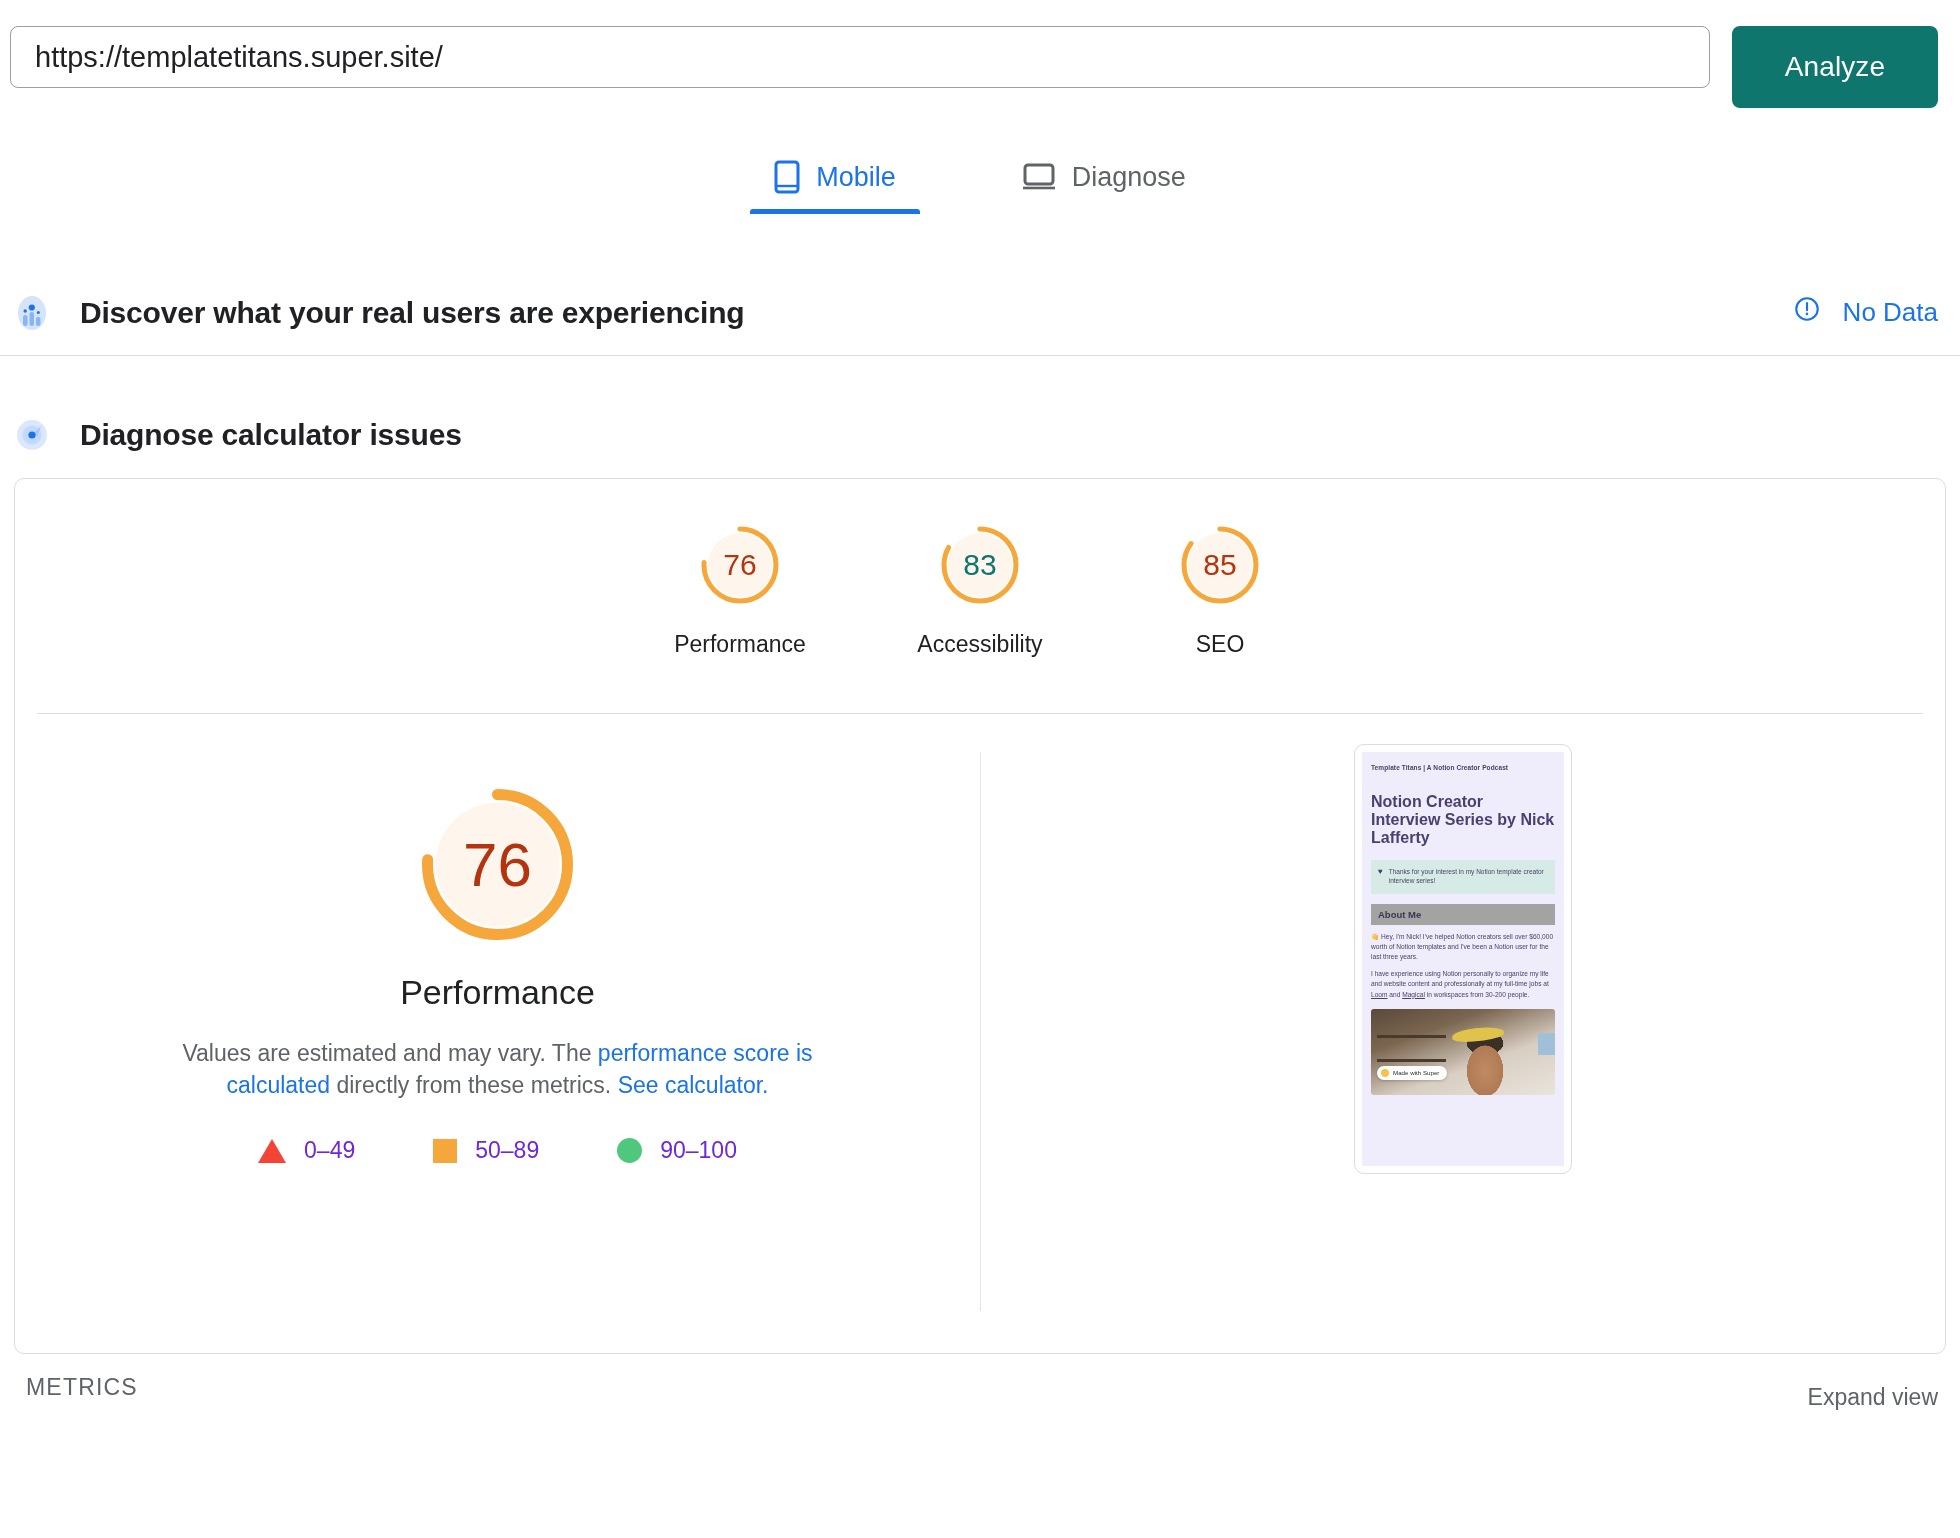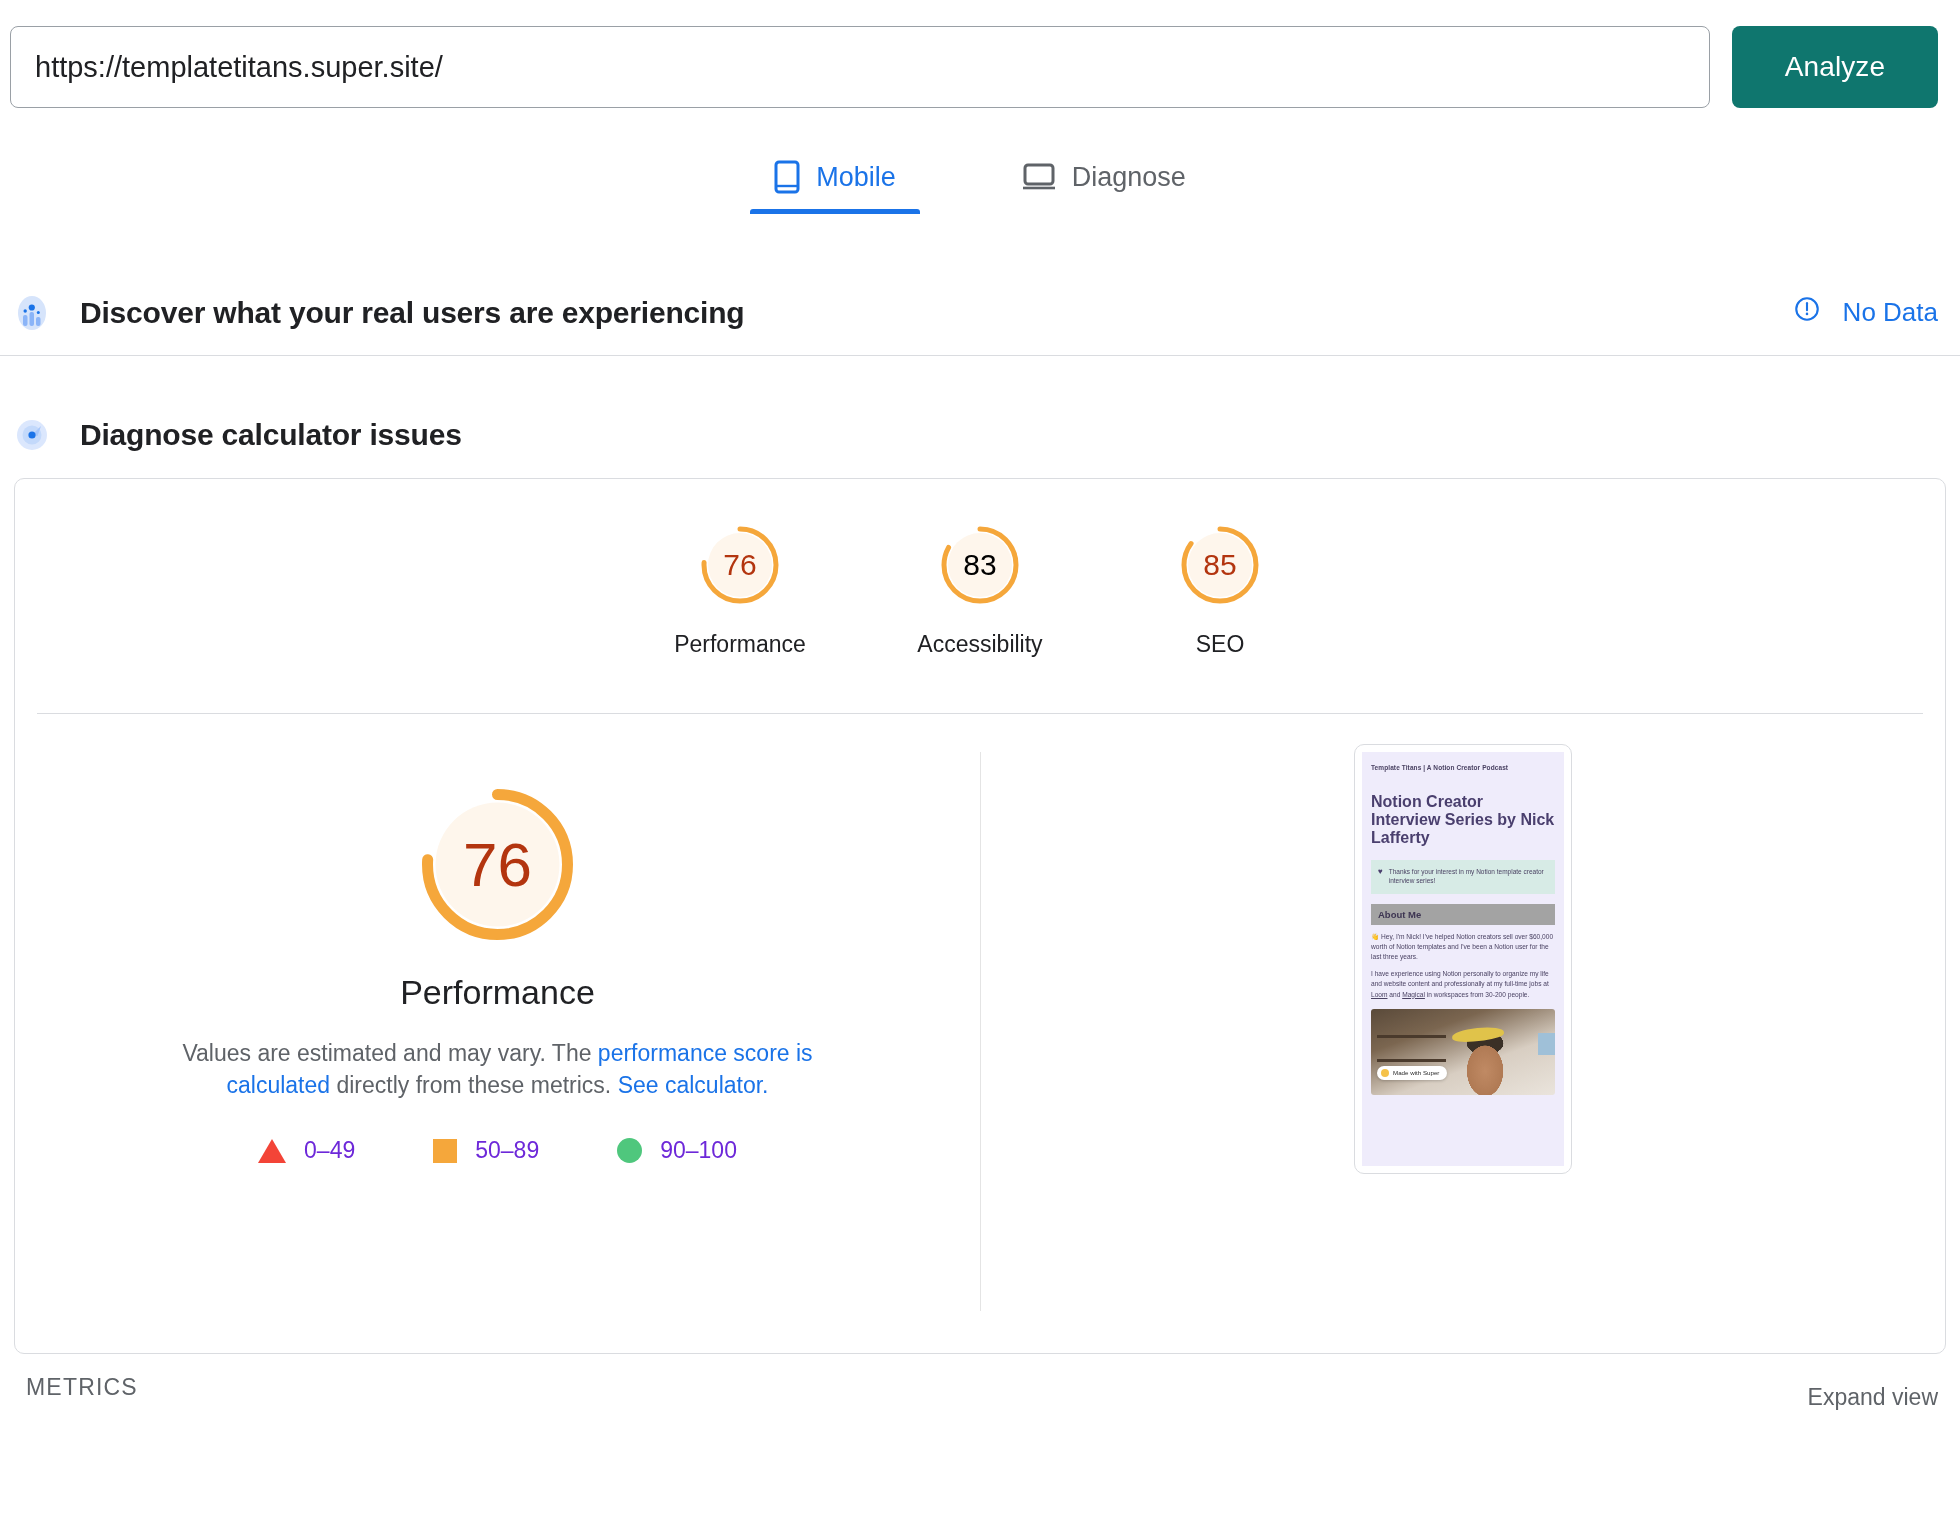--- a/index.html
+++ b/index.html
@@ -15,21 +15,21 @@
   
   .urlbar-row {
     display: flex;
     align-items: flex-start;
     padding: 26px 0 0 0;
     gap: 0;
   }
   .url-input {
     margin-left: 10px;
     width: 1700px;
-    height: 82px;
+    height: 62px;
     border: 1px solid #9aa0a6;
     border-radius: 8px;
     font-size: 29px;
     font-family: "Liberation Sans", sans-serif;
     color: #202124;
     padding: 0 24px;
     outline: none;
     background: #fff;
   }
   .analyze-btn {
@@ -427,21 +427,21 @@
       </div>
       <div class="gauge-label">Performance</div>
     </div>
 
     <div class="gauge-item">
       <div class="gauge-wrap">
         <svg width="88" height="88" viewBox="0 0 88 88">
           <circle cx="44" cy="44" r="32" fill="#fef6ec"></circle>
           <circle cx="44" cy="44" r="36" fill="none" stroke="#f5a73b" stroke-width="5" stroke-linecap="round" stroke-dasharray="187.7 38.5" transform="rotate(-90 44 44)"></circle>
         </svg>
-        <span class="val" style="color:#000000">83</span>
+        <span class="val" style="color:#0f766e">83</span>
       </div>
       <div class="gauge-label">Accessibility</div>
     </div>
 
 
     <div class="gauge-item">
       <div class="gauge-wrap">
         <svg width="88" height="88" viewBox="0 0 88 88">
           <circle cx="44" cy="44" r="32" fill="#fef6ec"></circle>
           <circle cx="44" cy="44" r="36" fill="none" stroke="#f5a73b" stroke-width="5" stroke-linecap="round" stroke-dasharray="192.3 33.9" transform="rotate(-90 44 44)"></circle>

